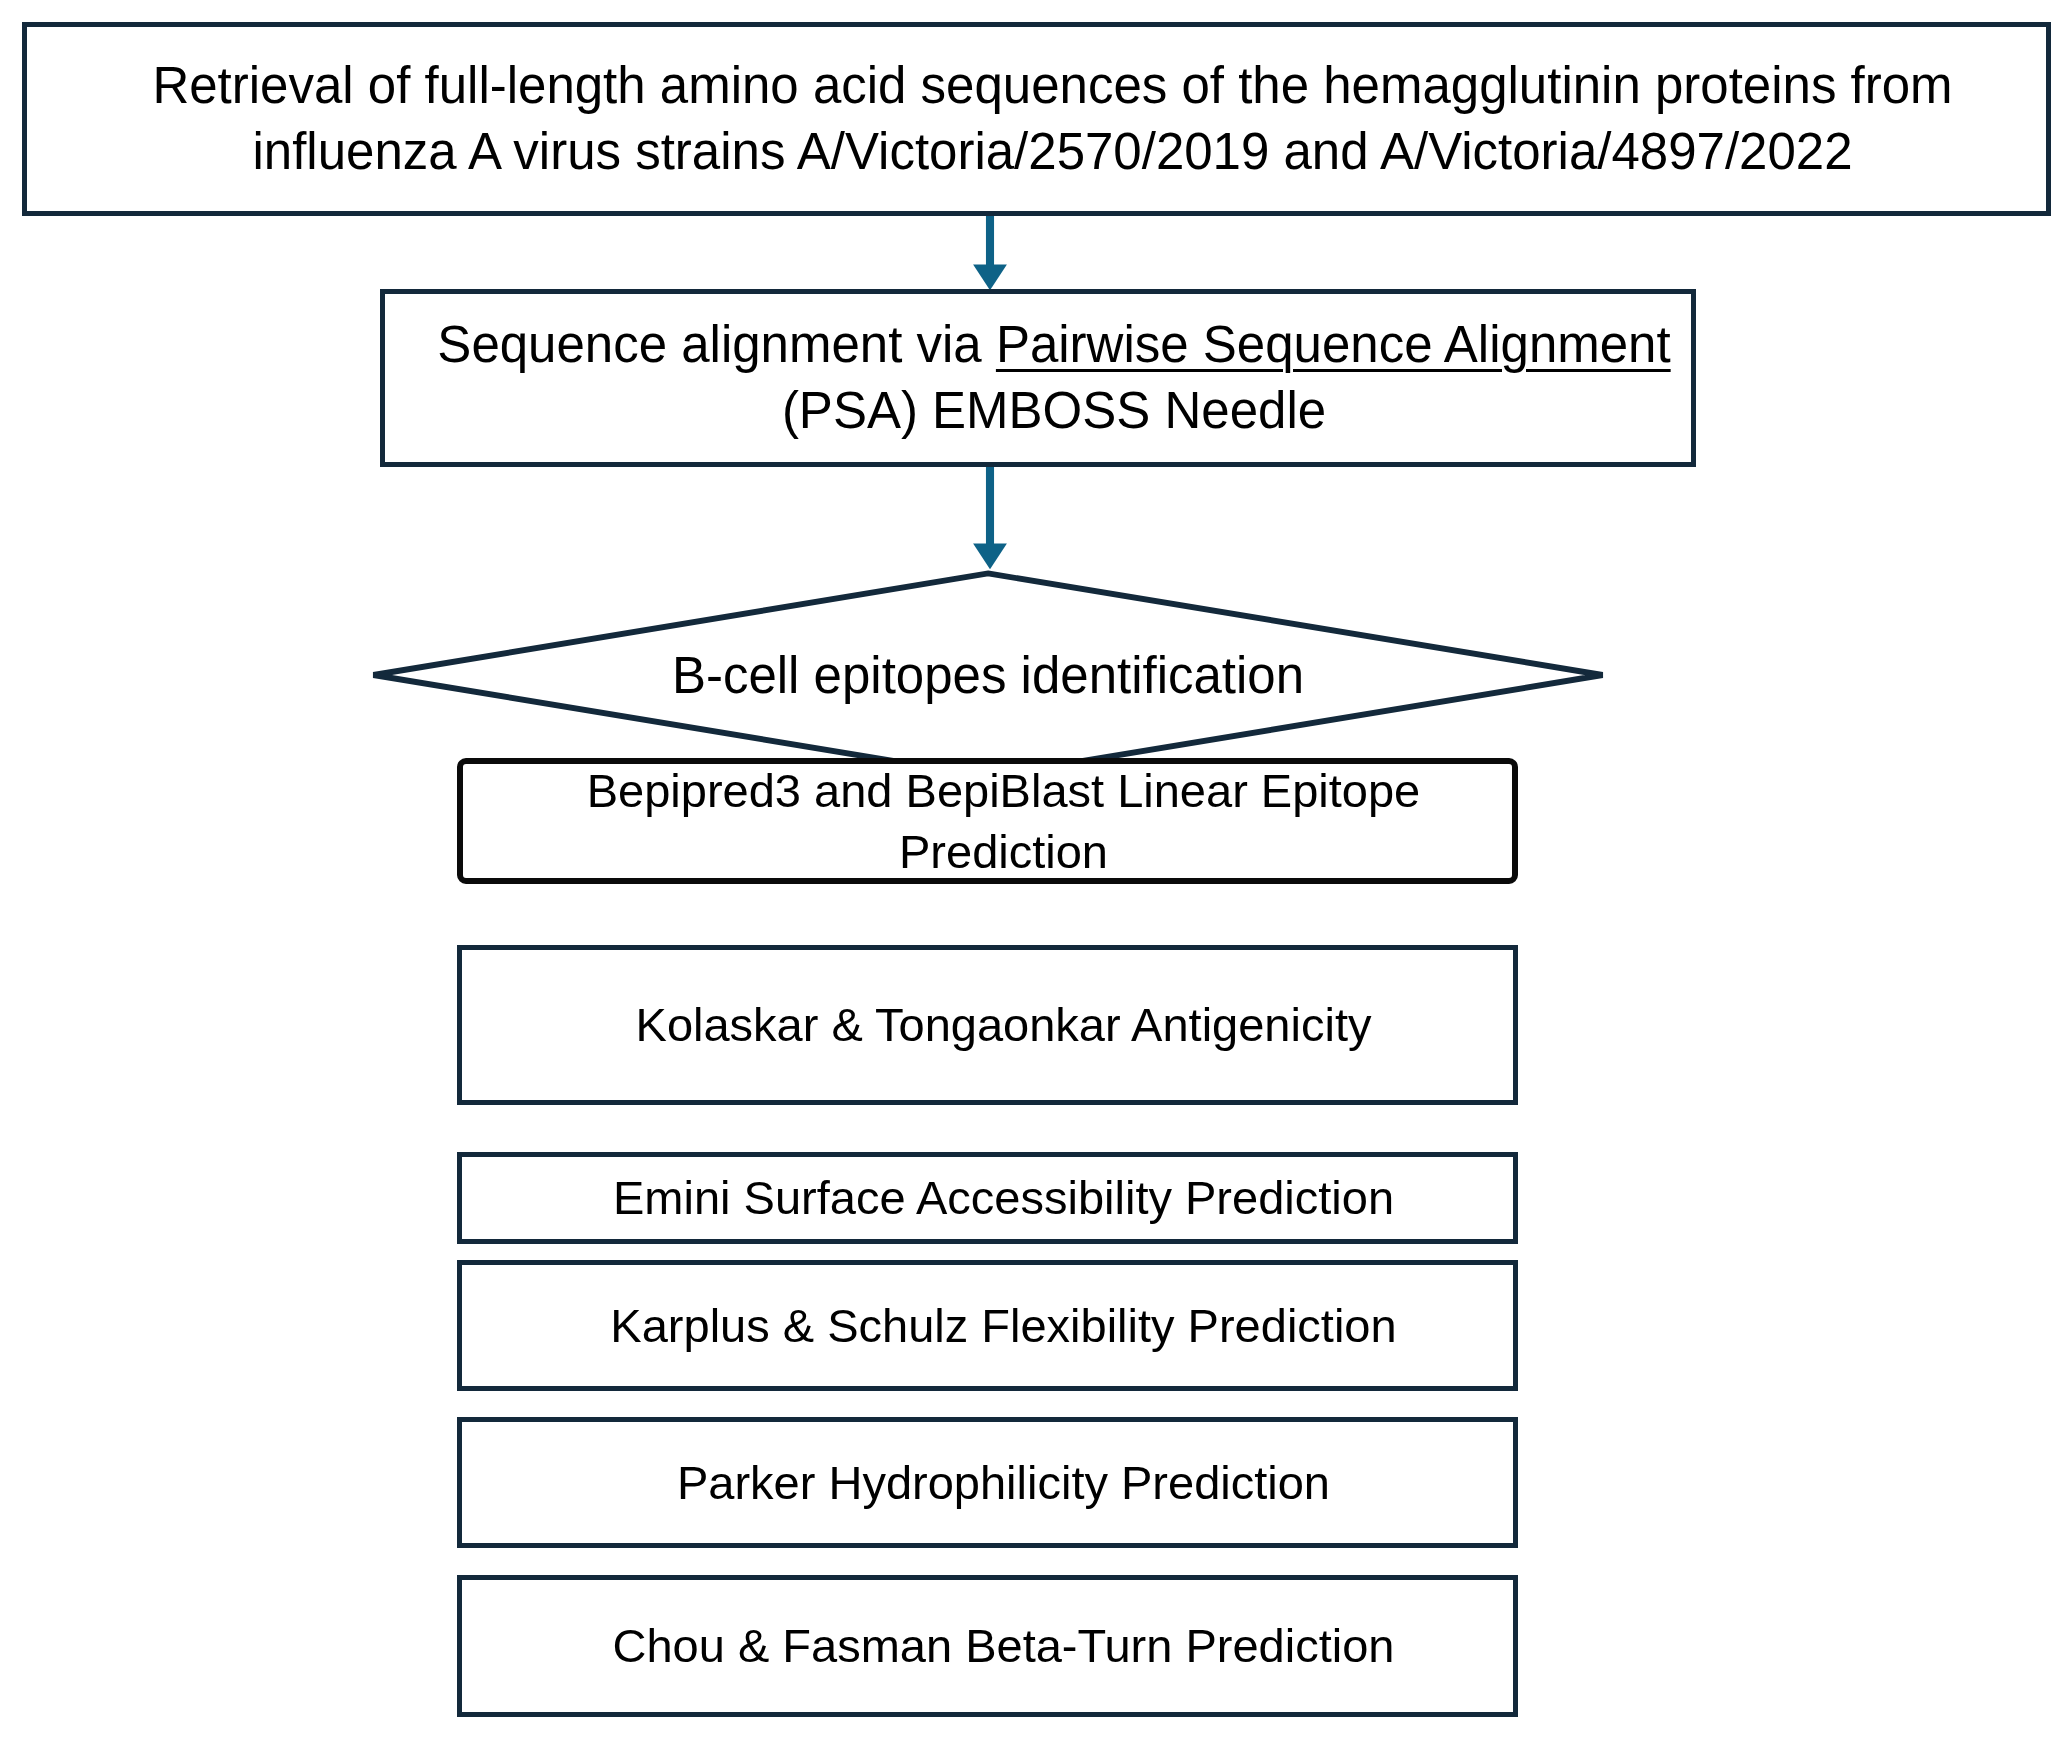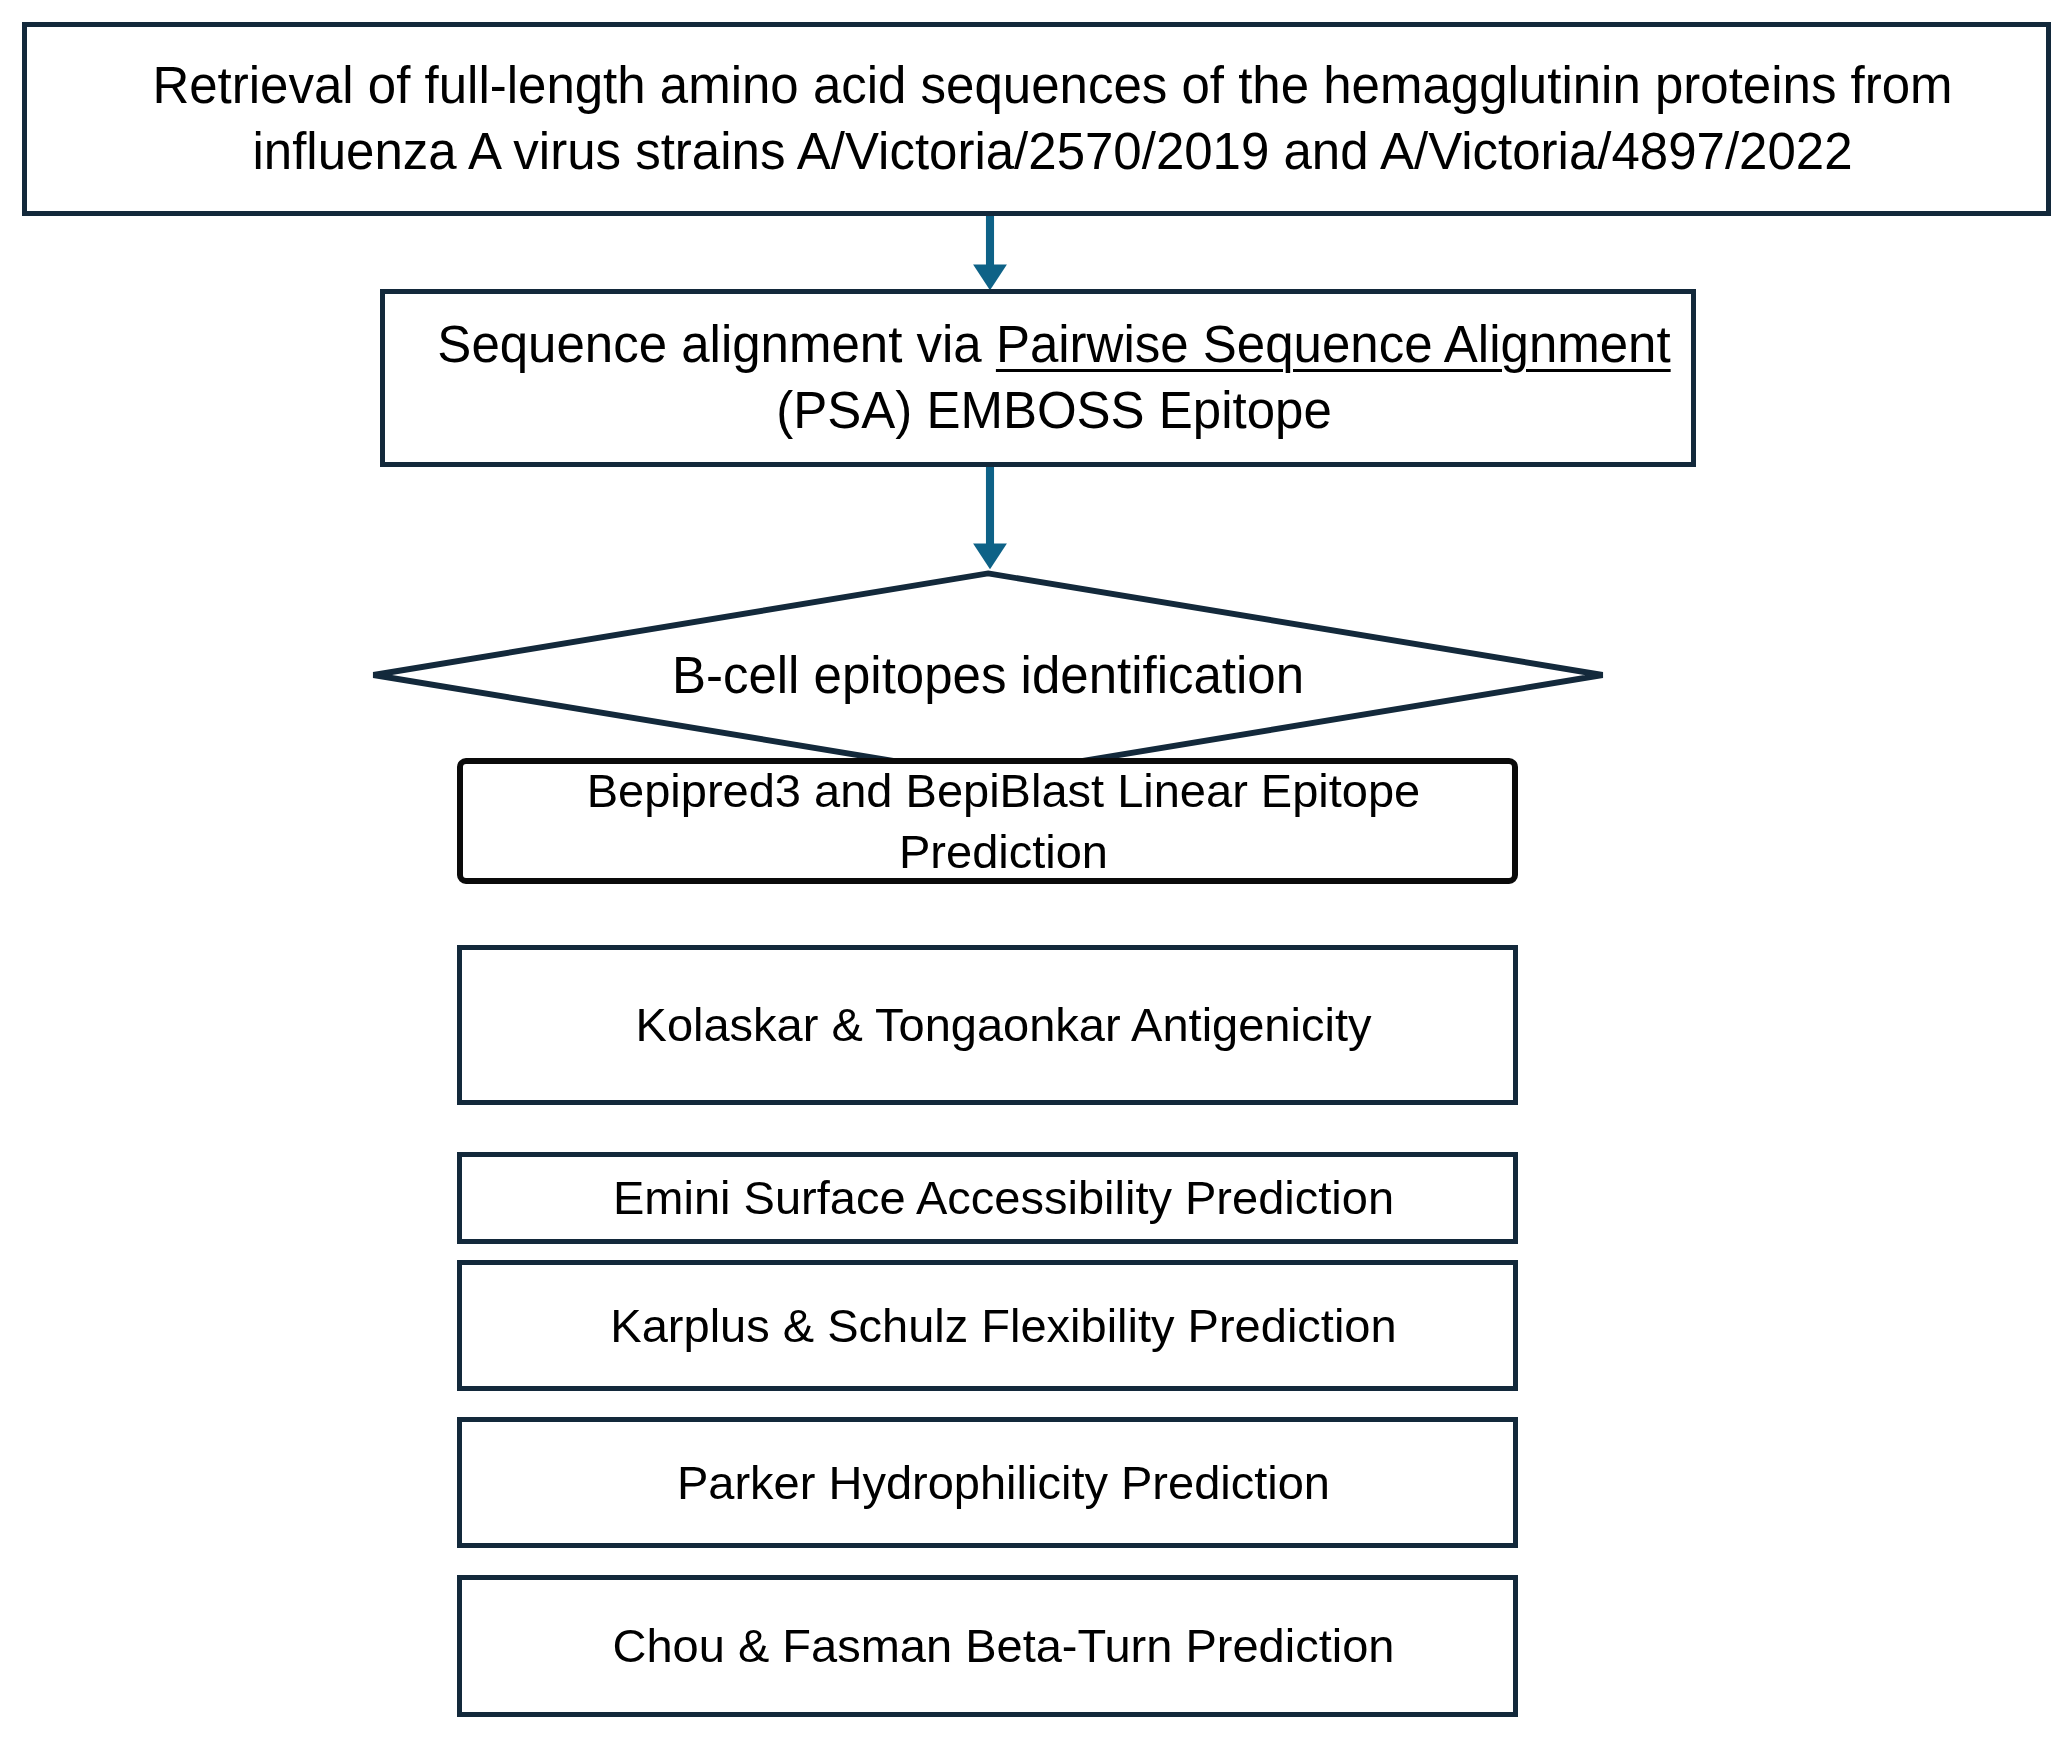--- a/index.html
+++ b/index.html
@@ -91,21 +91,21 @@
   <div class="arrow" id="arrow-1" style="left:964px; top:216px; width:52px; height:75px;">
     <svg width="52" height="75" viewBox="0 0 70 102" xmlns="http://www.w3.org/2000/svg">
       <line x1="35" y1="0" x2="35" y2="73" stroke="#0E6287" stroke-width="11"></line>
       <polygon points="35,101 12,66 58,66" fill="#0E6287"></polygon>
     </svg>
   </div>
 
   <div class="node navy" id="node-alignment">
     <span class="txt">
       <span>Sequence alignment via </span><span class="u">Pairwise Sequence Alignment</span><span> (PSA)</span>
-      <span>EMBOSS Epitope</span>
+      <span>EMBOSS Needle</span>
     </span>
   </div>
 
   <div class="arrow" id="arrow-2" style="left:964px; top:467px; width:52px; height:103px;">
     <svg width="52" height="103" viewBox="0 0 70 140" xmlns="http://www.w3.org/2000/svg">
       <line x1="35" y1="0" x2="35" y2="110" stroke="#0E6287" stroke-width="11"></line>
       <polygon points="35,139 12,104 58,104" fill="#0E6287"></polygon>
     </svg>
   </div>
 

